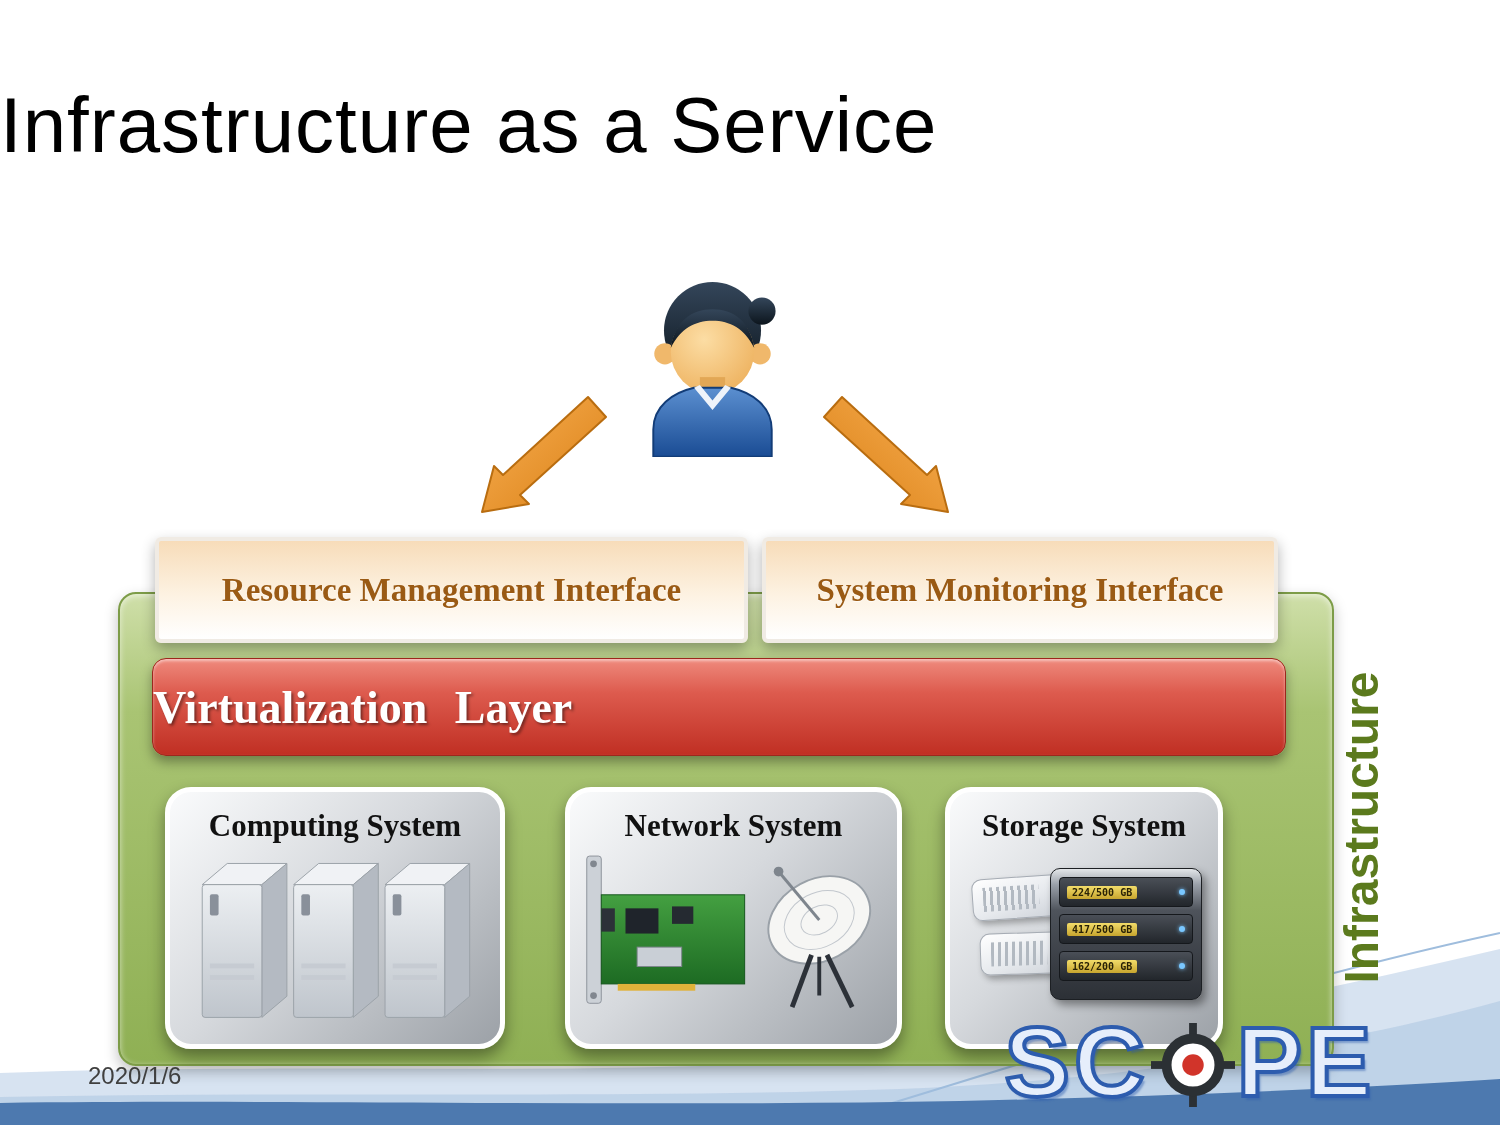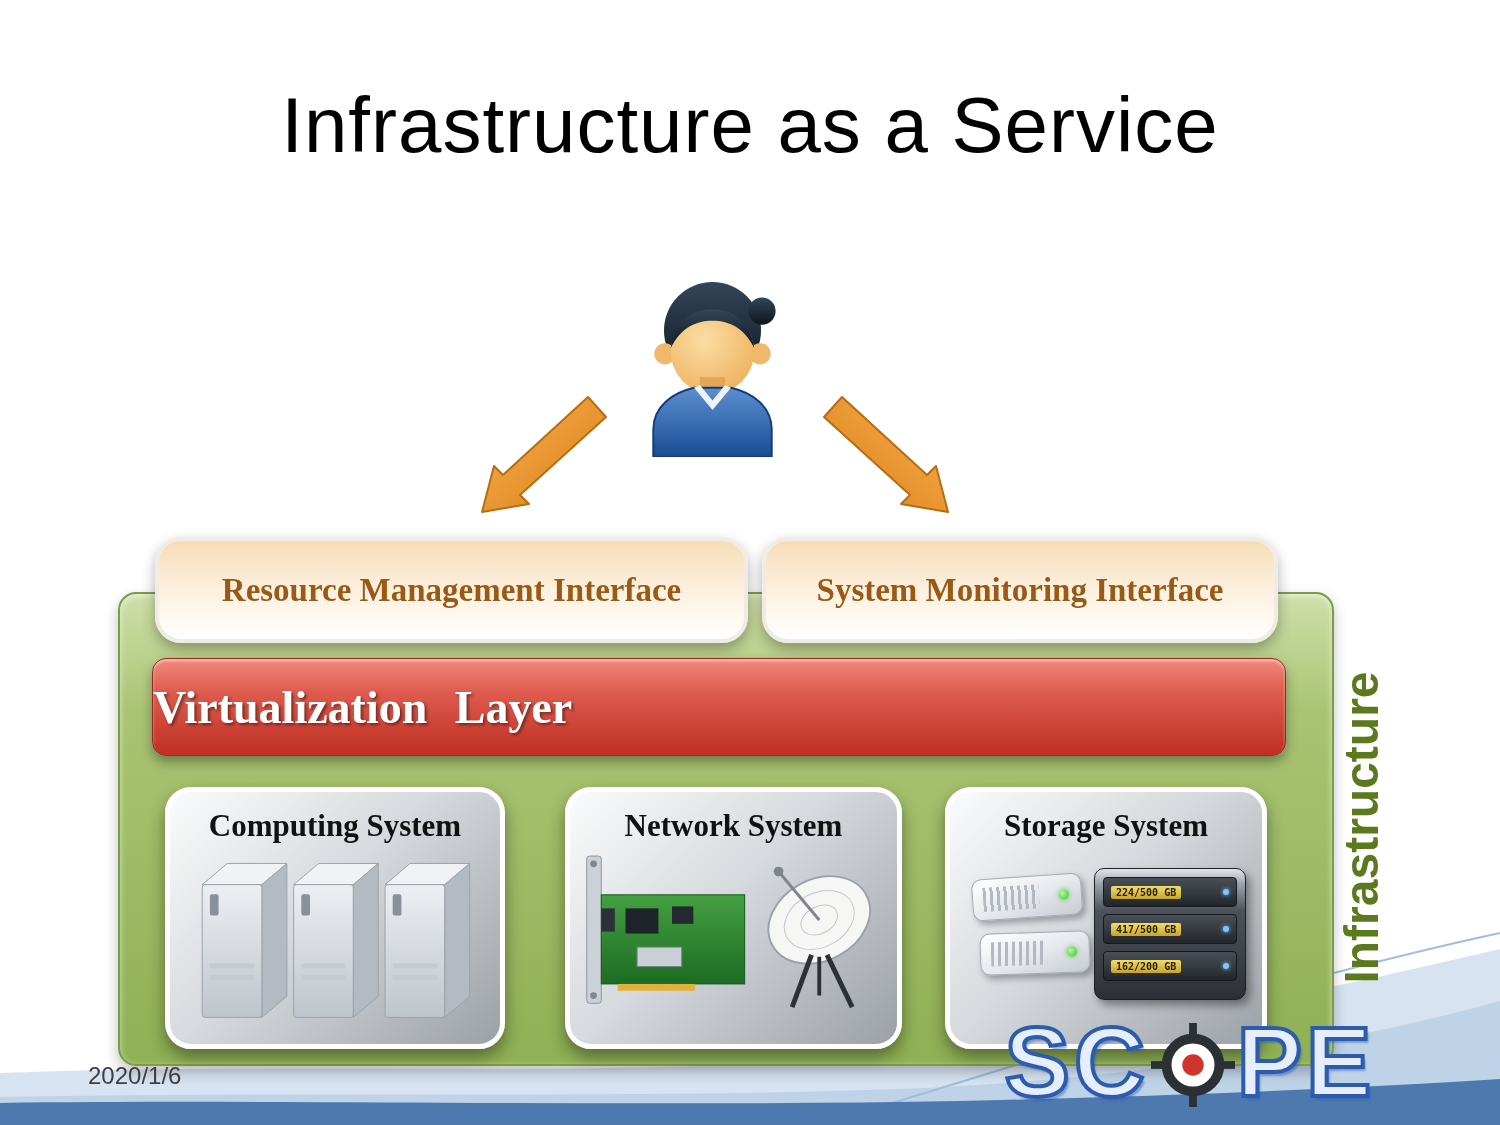--- a/index.html
+++ b/index.html
@@ -1,40 +1,40 @@
 <!DOCTYPE html>
 <html><head>
 <meta charset="utf-8">
 <style>
   html,body{margin:0;padding:0;background:#fff;}
   .slide{position:relative;width:1500px;height:1125px;background:#ffffff;overflow:hidden;
          font-family:"Liberation Sans",sans-serif;}
 
   
-  .title{position:absolute;top:80px;left:0;width:100%;text-align:center;margin:0;
+  .title{position:absolute;top:80px;left:0;width:100%;margin:0;
          font-size:78px;font-weight:normal;color:#000;letter-spacing:1px;}
 
   
   .person{position:absolute;left:630px;top:272px;width:165px;height:185px;}
 
   
   .arrow{position:absolute;width:170px;height:135px;}
   .arrow-left{left:452px;top:392px;}
   .arrow-right{left:808px;top:392px;transform:scaleX(-1);}
 
   
   .green-panel{position:absolute;left:118px;top:592px;width:1212px;height:470px;
       background:linear-gradient(180deg,#cfdfa9 0%,#a9c473 25%,#8fb054 100%);
       border:2px solid #7d9c48;border-radius:18px;z-index:2;
       box-shadow:inset 0 2px 6px rgba(255,255,255,.6), 0 6px 14px rgba(0,0,0,.25);}
 
   
   .iface{position:absolute;top:537px;height:98px;z-index:4;
       background:linear-gradient(180deg,#f7dcb9 0%,#fdf2e2 55%,#ffffff 100%);
-      border:4px solid #f0ebe4;border-radius:26px;
+      border:4px solid #f0ebe4;border-radius:6px;
       box-shadow:0 6px 14px rgba(0,0,0,.3);
       display:flex;align-items:center;justify-content:center;}
   .iface-left{left:155px;width:585px;}
   .iface-right{left:762px;width:508px;}
   .iface span{font-family:"Liberation Serif",serif;font-weight:bold;font-size:33px;color:#9a5a14;
       text-shadow:0 1px 1px rgba(255,255,255,.8);}
 
   
   .red-banner{position:absolute;left:152px;top:658px;width:1132px;height:96px;z-index:4;
       background:linear-gradient(180deg,#ef8a7d 0%,#dd5b4e 35%,#c02f23 100%);
@@ -50,21 +50,21 @@
   .infra-label span{transform:rotate(-90deg);white-space:nowrap;
       font-family:"Liberation Sans",sans-serif;font-weight:bold;font-size:48px;color:#5b7a1d;}
 
   
   .sysbox{position:absolute;top:787px;height:262px;z-index:4;
       background:linear-gradient(135deg,#fafbfc 0%,#d6d9dd 45%,#9ca1a7 100%);
       border:5px solid #fff;border-radius:26px;box-sizing:border-box;
       box-shadow:0 8px 16px rgba(0,0,0,.4);overflow:hidden;}
   .sys-computing{left:165px;width:340px;}
   .sys-network{left:565px;width:337px;}
-  .sys-storage{left:945px;width:322px;}
+  .sys-storage{left:945px;width:278px;}
   .sys-title{margin-top:16px;text-align:center;
       font-family:"Liberation Serif",serif;font-weight:bold;font-size:31px;color:#111;}
   .sys-art{display:block;margin:6px auto 0 auto;}
 
   
   .drive{position:absolute;width:108px;height:40px;border-radius:10px;
       background:linear-gradient(160deg,#ffffff 0%,#e7eaee 50%,#c7ccd3 100%);
       border:1px solid #a6acb4;box-shadow:3px 4px 6px rgba(0,0,0,.3);}
   .drive-vents{position:absolute;left:10px;top:8px;bottom:8px;width:56px;
       background:repeating-linear-gradient(90deg,#b2b9c1 0 3px,transparent 3px 7px);}

